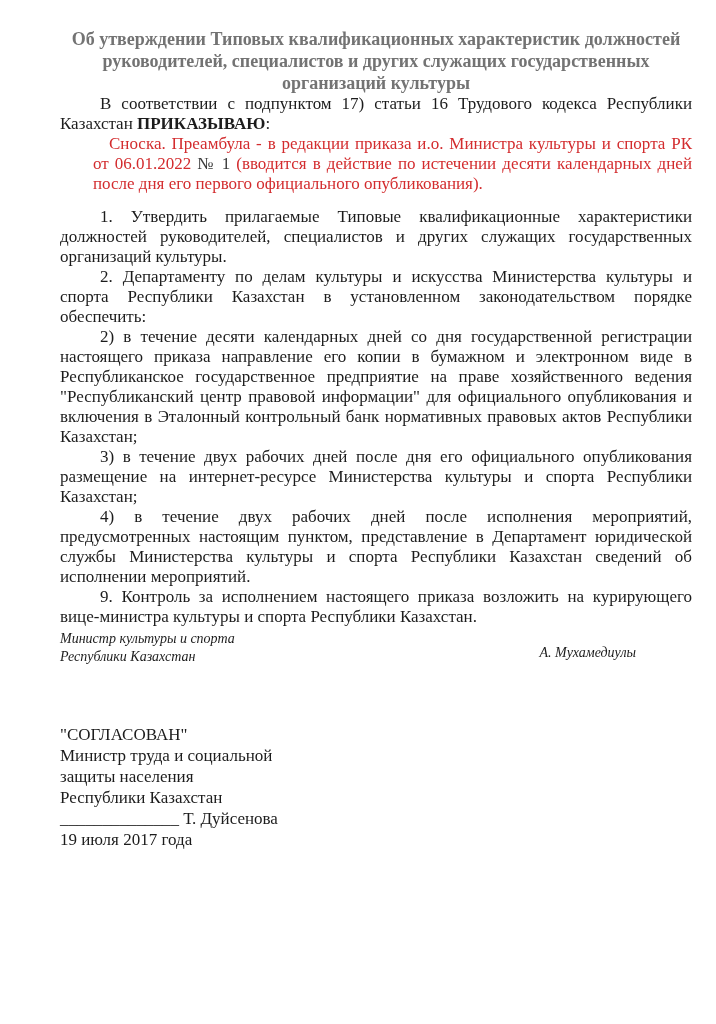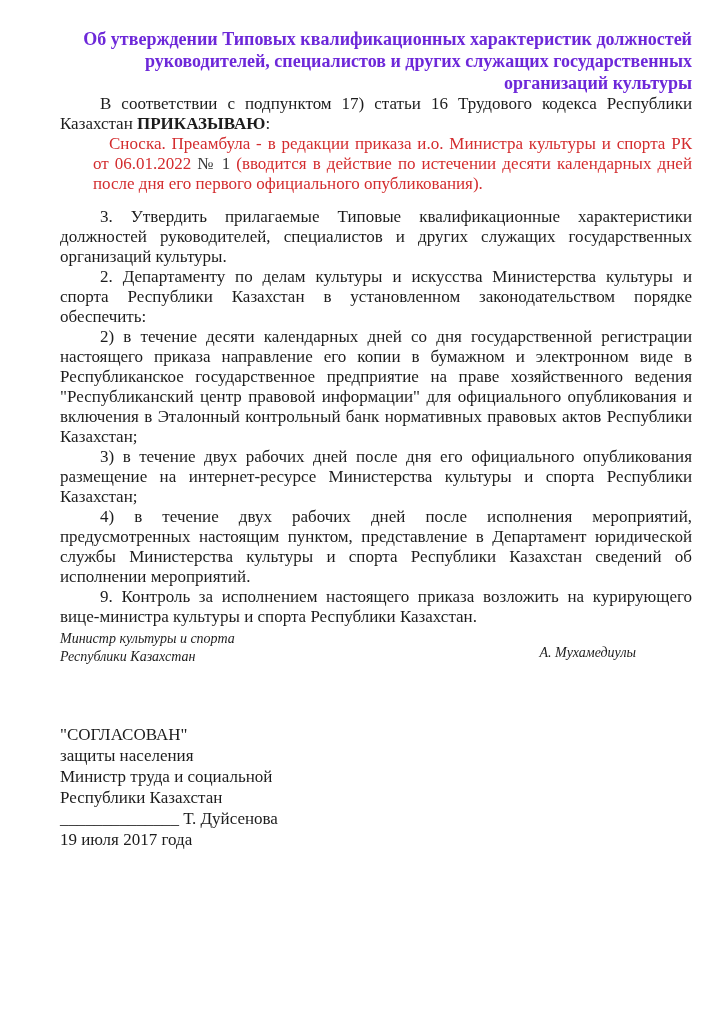--- a/index.html
+++ b/index.html
@@ -20,22 +20,22 @@
     box-sizing:border-box;
     width:716px;height:1024px;
     padding:28px 24px 0 60px;
     background:var(--paper);
   }
   .title{
     margin:0;
     font-size:18px;
     line-height:22px;
     font-weight:bold;
-    color:#6d28d9;
-    text-align:right;
+    color:#737373;
+    text-align:center;
   }
   .subtitle{
     margin:2px 0 0 0;
     font-size:17px;
     line-height:20px;
     text-align:justify;
   }
   .para{
     margin:0;
     font-size:17px;
@@ -83,38 +83,38 @@
 <div class="page">
 
   <h1 class="title">Об утверждении Типовых квалификационных характеристик должностей руководителей, специалистов и других служащих государственных организаций культуры</h1>
 
 
   <p class="para preamble"><span>В соответствии с подпунктом 17) статьи 16 Трудового кодекса Республики Казахстан </span><b>ПРИКАЗЫВАЮ</b><span>:</span></p>
 
   <p class="para footnote"><span>Сноска. Преамбула - в редакции приказа и.о. Министра культуры и спорта РК от 06.01.2022 </span><span class="num">№ 1</span><span> (вводится в действие по истечении десяти календарных дней после дня его первого официального опубликования).</span></p>
 
   <div class="body-block">
-    <p class="para">3. Утвердить прилагаемые Типовые квалификационные характеристики должностей руководителей, специалистов и других служащих государственных организаций культуры.</p>
+    <p class="para">1. Утвердить прилагаемые Типовые квалификационные характеристики должностей руководителей, специалистов и других служащих государственных организаций культуры.</p>
     <p class="para">2. Департаменту по делам культуры и искусства Министерства культуры и спорта Республики Казахстан в установленном законодательством порядке обеспечить:</p>
     <p class="para">2) в течение десяти календарных дней со дня государственной регистрации настоящего приказа направление его копии в бумажном и электронном виде в Республиканское государственное предприятие на праве хозяйственного ведения "Республиканский центр правовой информации" для официального опубликования и включения в Эталонный контрольный банк нормативных правовых актов Республики Казахстан;</p>
     <p class="para">3) в течение двух рабочих дней после дня его официального опубликования размещение на интернет-ресурсе Министерства культуры и спорта Республики Казахстан;</p>
     <p class="para">4) в течение двух рабочих дней после исполнения мероприятий, предусмотренных настоящим пунктом, представление в Департамент юридической службы Министерства культуры и спорта Республики Казахстан сведений об исполнении мероприятий.</p>
     <p class="para">9. Контроль за исполнением настоящего приказа возложить на курирующего вице-министра культуры и спорта Республики Казахстан.</p>
   </div>
 
   <div class="sig-row">
     <div class="sig-left">
       <div>Министр культуры и спорта</div>
       <div>Республики Казахстан</div>
     </div>
     <div class="sig-right">А. Мухамедиулы</div>
   </div>
 
   <div class="approval">
     <div>"СОГЛАСОВАН"</div>
+    <div>Министр труда и социальной</div>
     <div>защиты населения</div>
-    <div>Министр труда и социальной</div>
     <div>Республики Казахстан</div>
     <div>______________ Т. Дуйсенова</div>
     <div>19 июля 2017 года</div>
   </div>
 
 </div>
 
 </body></html>

